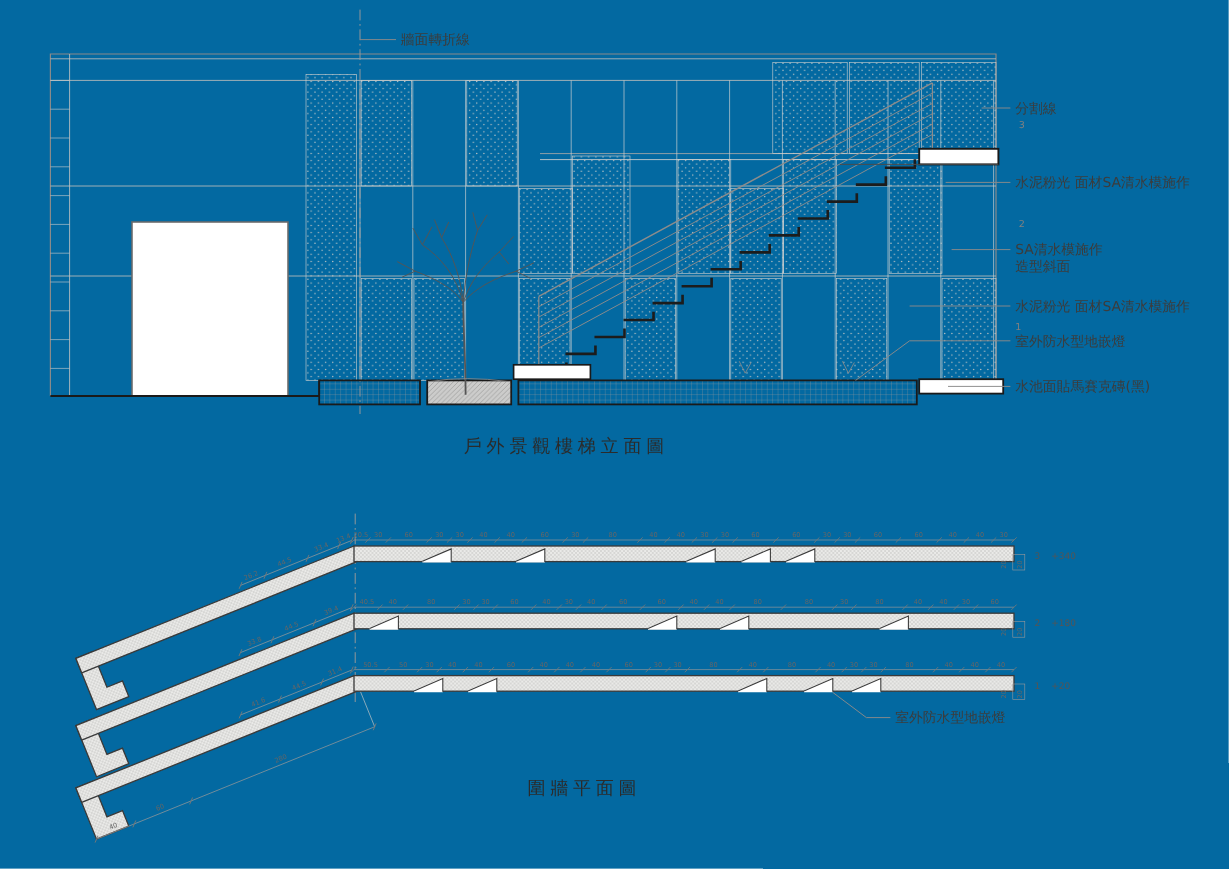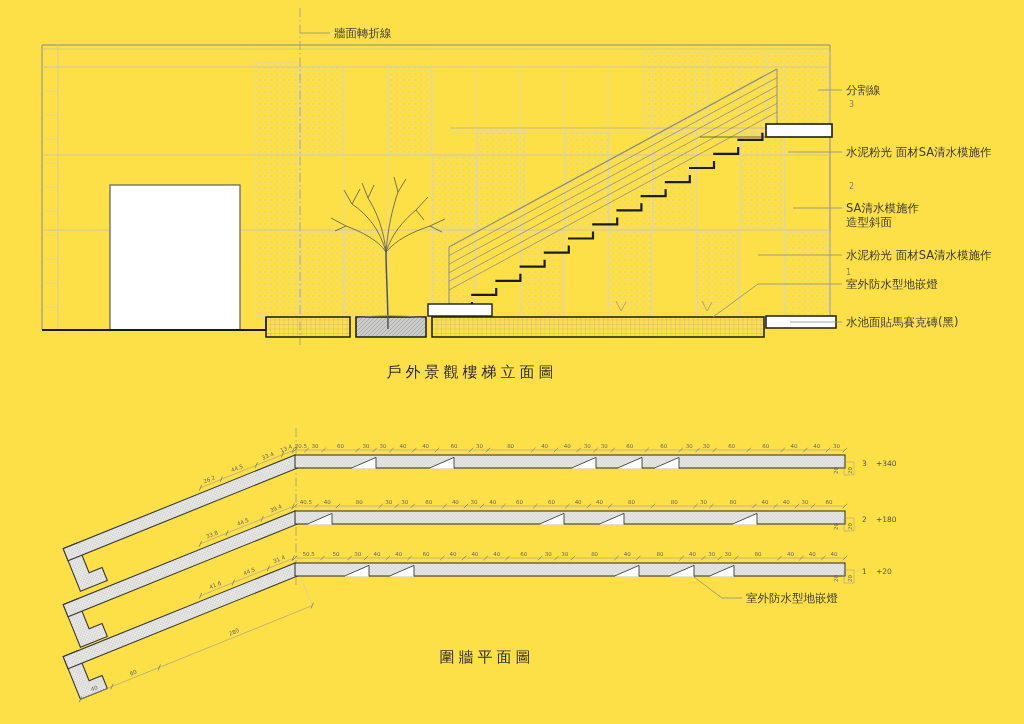--- a/index.html
+++ b/index.html
@@ -1,17 +1,17 @@
 <!DOCTYPE html>
 <html><head>
 <meta charset="utf-8">
 <style>
   html,body{margin:0;padding:0;background:#ffffff;}
   body{font-family:"DejaVu Sans", sans-serif;}
-  #stage{position:relative;width:1024px;height:724px;background:#fde047;overflow:hidden;}
+  #stage{position:relative;width:1024px;height:724px;background:#0369a1;overflow:hidden;}
   svg{display:block;}
   text{font-family:"DejaVu Sans", sans-serif;}
   .lbl{font-size:11.5px;fill:#3c3c3c;}
   .num{font-size:8px;fill:#808080;}
   .ttl{font-size:15px;fill:#2b2b2b;letter-spacing:4px;}
   .dim{font-size:5.5px;fill:#666;}
   .lvl{font-size:7.5px;fill:#555;}
 </style>
 </head>
 <body>

